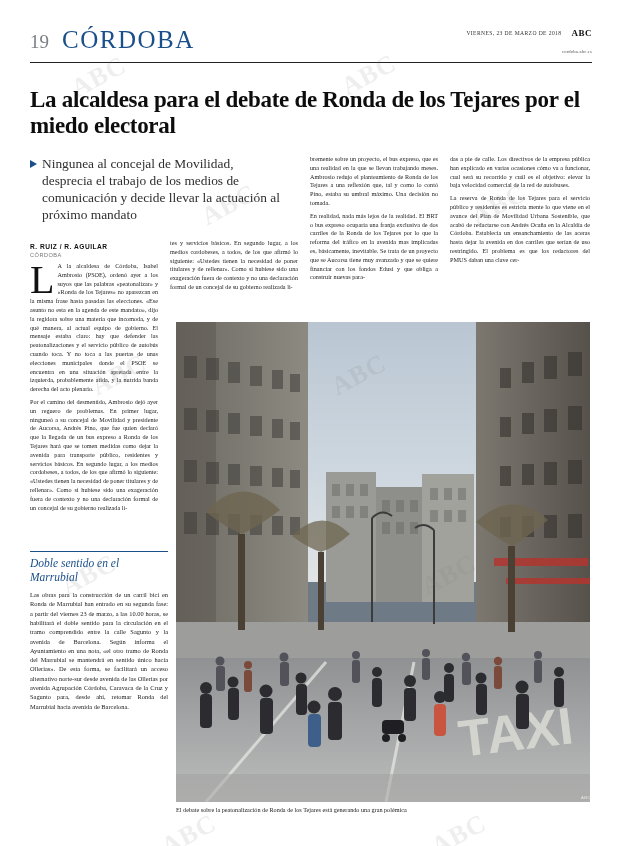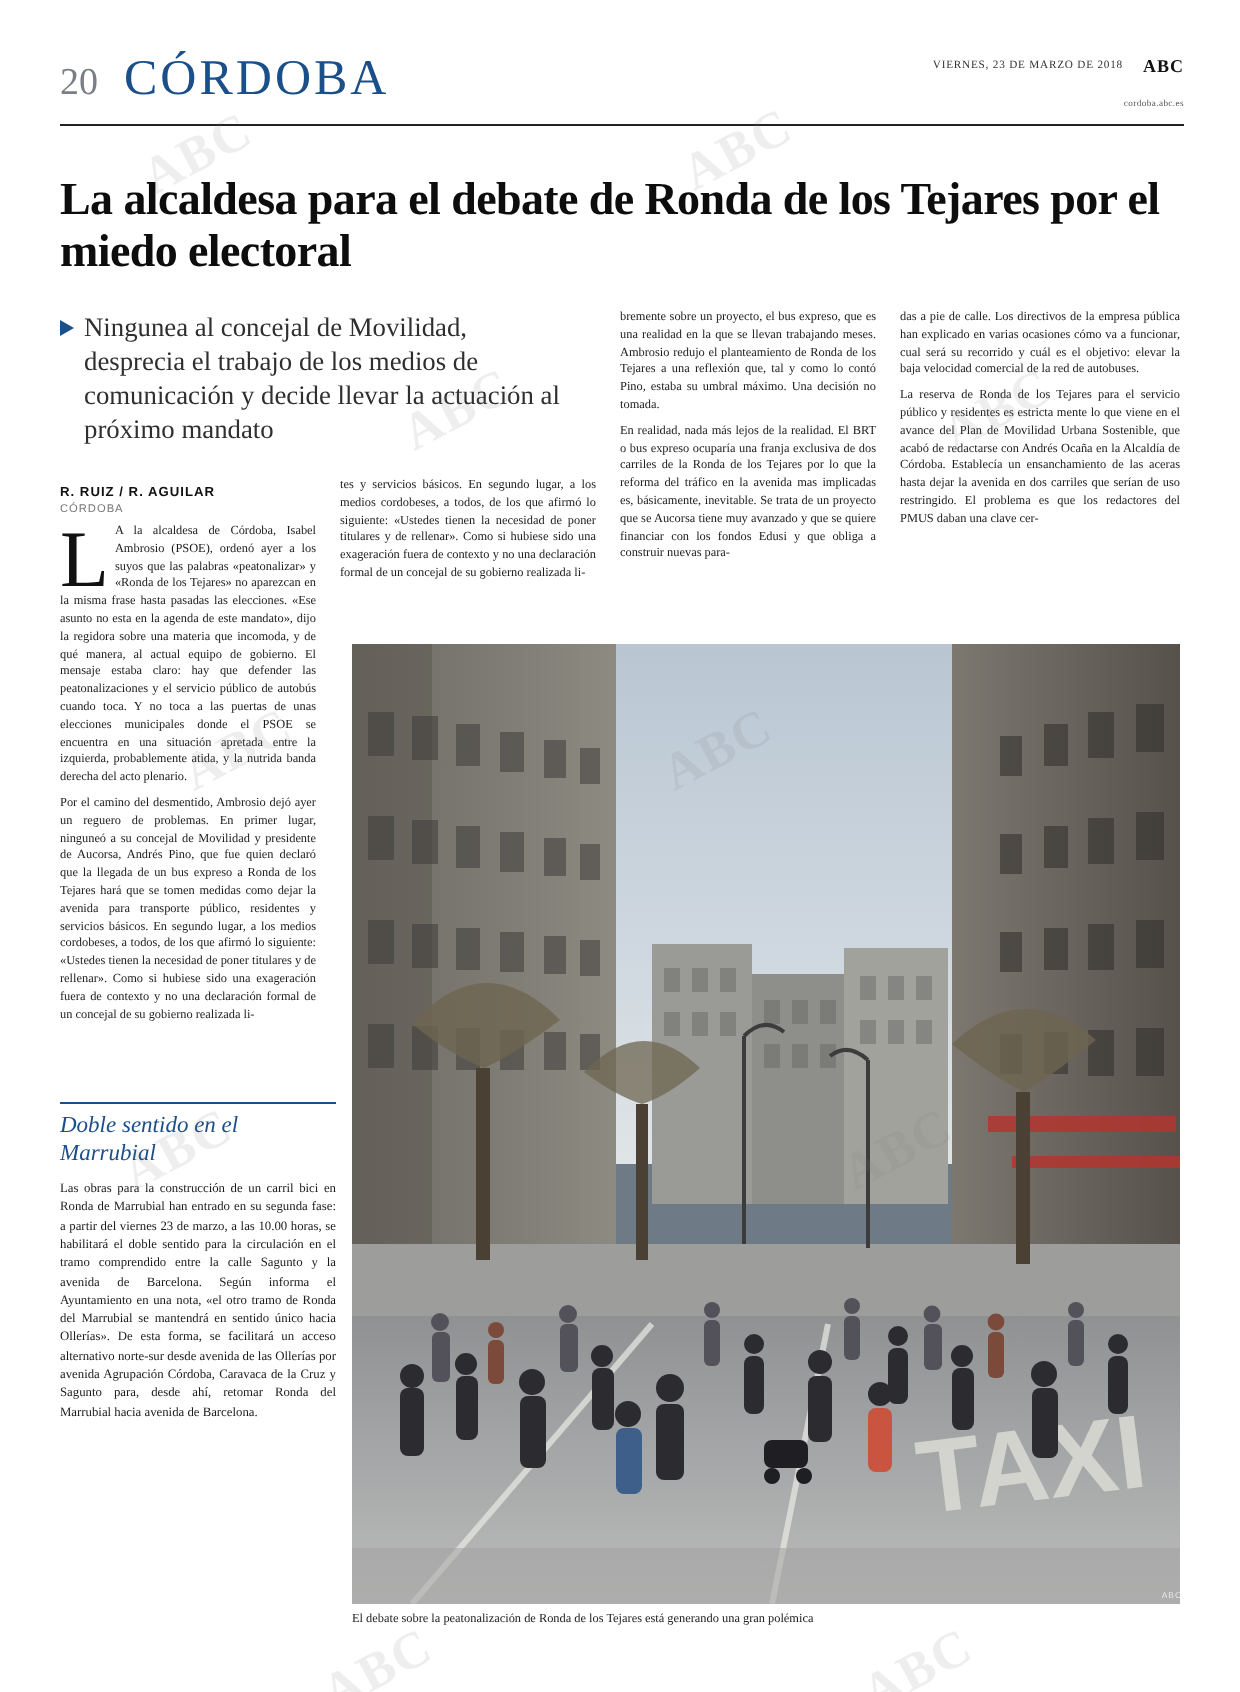--- a/index.html
+++ b/index.html
@@ -240,21 +240,21 @@
     font-family: "Liberation Sans", sans-serif;
     font-size: 4.2px;
     color: #e9e9e9;
     letter-spacing: 0.5px;
   }
 </style>
 </head>
 <body>
 
 <div class="masthead">
-  <div class="folio">20</div>
+  <div class="folio">19</div>
   <div class="section-title">CÓRDOBA</div>
   <div class="masthead-right">
     <span class="masthead-date">VIERNES, 23 DE MARZO DE 2018</span>
     <span class="masthead-brand">ABC</span>
     <div class="masthead-web">cordoba.abc.es</div>
   </div>
 </div>
 <div class="rule-top"></div>
 
 <h1 class="headline">La alcaldesa para el debate de Ronda de los Tejares por el miedo electoral</h1>

